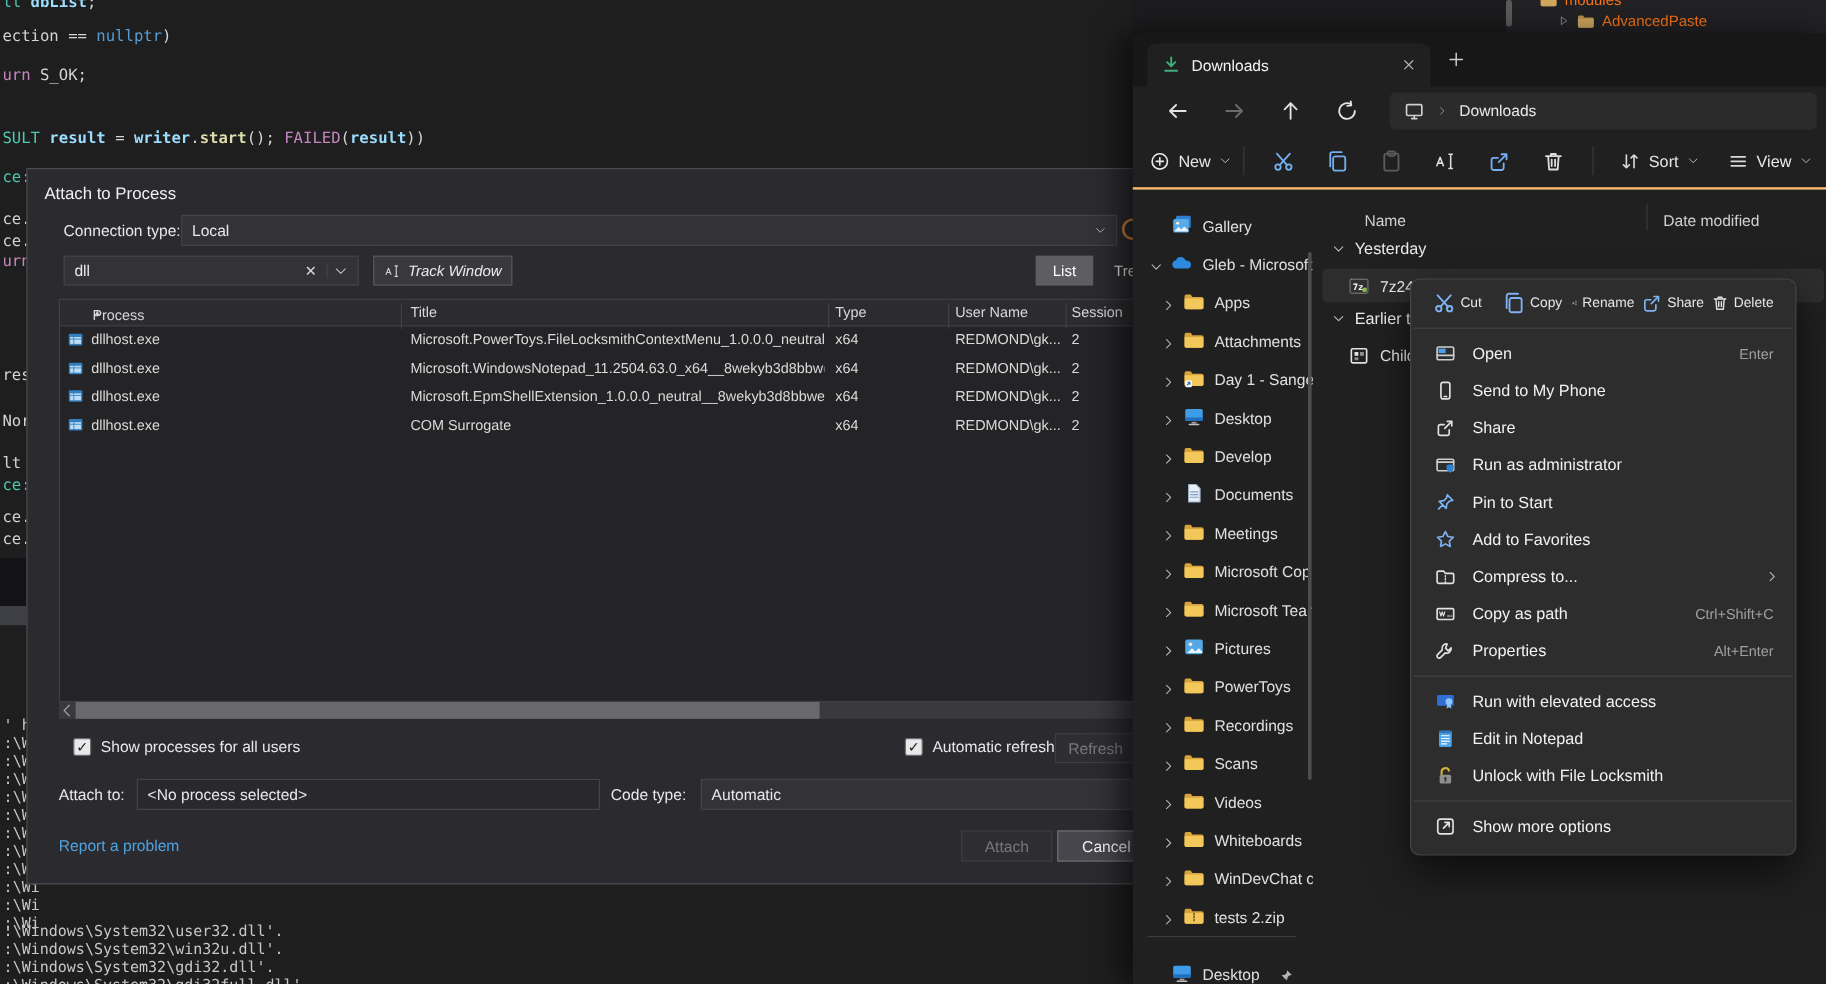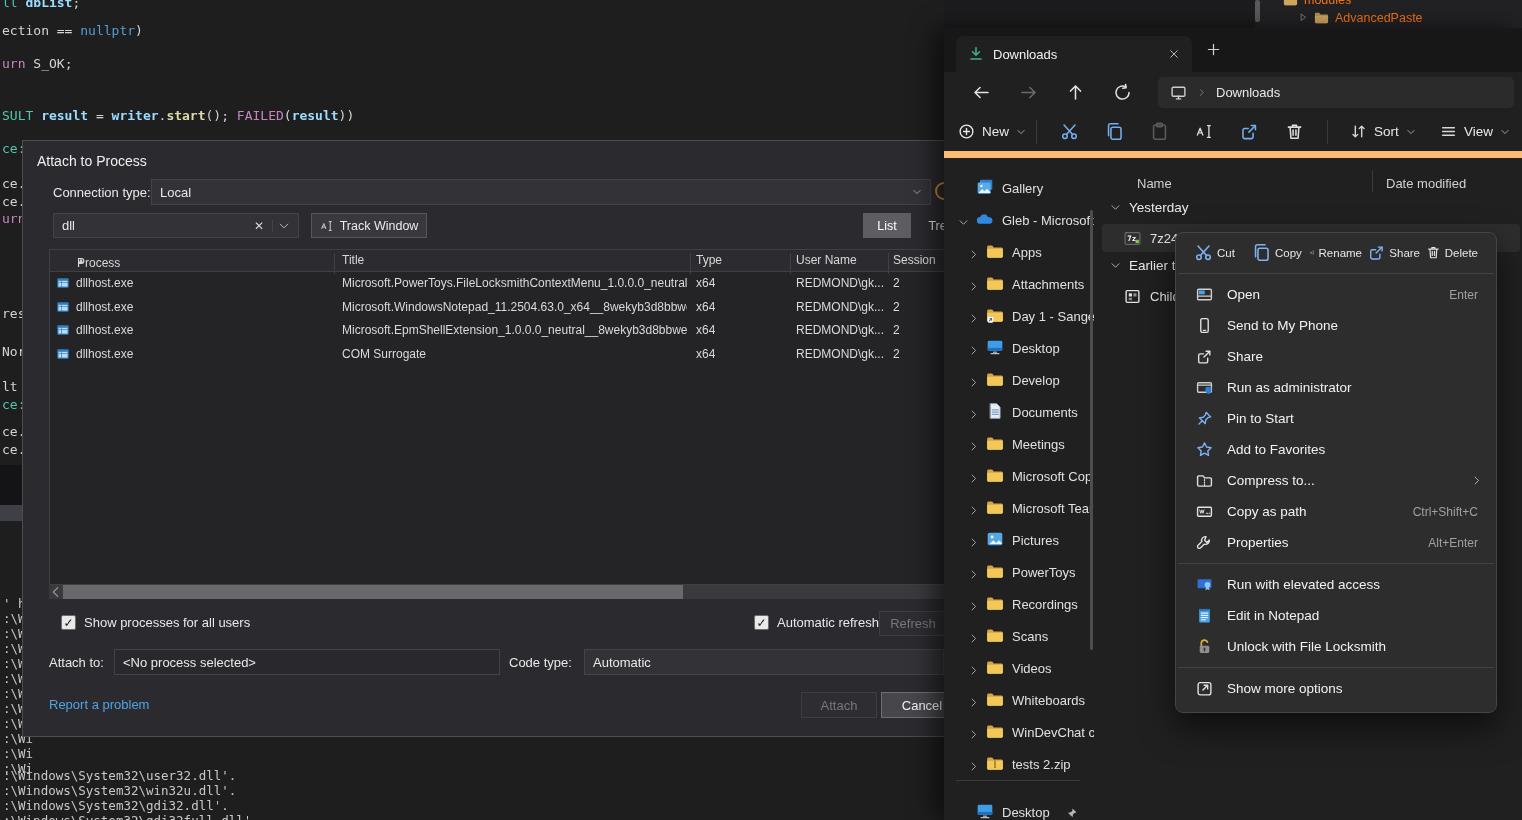--- a/index.html
+++ b/index.html
@@ -24,21 +24,21 @@
   .field{position:absolute;background:#333337;border:1px solid #434348;color:#e8e8e8;
          display:flex;align-items:center;padding:0 8px;box-sizing:border-box;}
   .chev-end{margin-left:auto;width:10px;height:10px;color:#bdbdbd;flex:none;}
   #conn-lbl{position:absolute;left:30px;top:44px;}
   #conn-dd{left:128px;top:38px;width:780px;height:26px;}
   #info-circ{position:absolute;left:912px;top:41px;width:14px;height:14px;border:2px solid #cd8038;border-radius:50%;}
   #filter{left:30px;top:72px;width:246px;height:25px;}
   #filter .x{margin-left:auto;font-size:12px;color:#d8d8d8;}
   #filter .dd{width:12px;height:12px;color:#bdbdbd;margin-left:8px;border-left:1px solid #434348;padding-left:5px;}
   #track{position:absolute;left:288px;top:72px;width:116px;height:25px;background:#39393d;border:1px solid #56565c;
-         display:flex;align-items:center;justify-content:center;gap:6px;color:#eaeaea;font-size:12.5px;box-sizing:border-box;}
+         display:flex;align-items:center;justify-content:center;gap:6px;color:#eaeaea;font-size:12.5px;box-sizing:border-box;font-style:italic;}
   #listbtn{position:absolute;left:840px;top:72px;width:48px;height:25px;background:#5d5d62;color:#fff;
          display:flex;align-items:center;justify-content:center;font-size:12.5px;}
   #treebtn{position:absolute;left:893px;top:72px;width:50px;height:25px;color:#e0e0e0;
          display:flex;align-items:center;justify-content:center;font-size:12.5px;}
   #ptable{position:absolute;left:26px;top:108px;width:896px;height:336px;background:#242427;border:1px solid #3f3f46;box-sizing:border-box;}
   #ptable .hdr{position:relative;height:21px;background:#2c2c30;border-bottom:1px solid #3f3f46;font-size:12px;color:#d8d8d8;}
   #ptable .hdr span{position:absolute;top:3px;white-space:nowrap;}
   .h-proc{left:27px}.h-title{left:292px}.h-type{left:646px}.h-user{left:746px}.h-sess{left:843px}
   .h-arrow{font-size:8px;color:#cfcfcf;}
   .vdiv{position:absolute;top:0;width:1px;height:21px;background:#3f3f46;}
@@ -68,21 +68,21 @@
   #newtab{position:absolute;left:262px;top:14px;width:15px;height:15px;color:#cfcfcf;}
   #addr{position:absolute;left:0;top:44px;width:100%;height:40px;display:flex;align-items:center;}
   .navic{width:19px;height:19px;margin-left:28px;color:#e2e2e2;}
   .navic.dim{color:#6b6b6b;}
   #pill{margin-left:26px;flex:1;height:31px;background:#2b2b2b;border-radius:5px;display:flex;align-items:center;
         padding:0 12px;gap:10px;}
   #pill .mon{width:17px;height:17px;color:#cfcfcf;flex:none;}
   #pill .sep{width:9px;height:9px;color:#9a9a9a;flex:none;}
   #pill .crumb{font-size:13px;color:#e8e8e8;}
   #toolbar{position:absolute;left:0;top:84px;width:100%;height:46px;display:flex;align-items:center;
-           border-bottom:7px solid #fdba74;box-sizing:border-box;justify-content:center;}
+           border-bottom:2px solid #fdba74;box-sizing:border-box;}
   #newbtn{display:flex;align-items:center;gap:7px;margin-left:14px;color:#e8e8e8;font-size:13.5px;}
   #newbtn .ic{width:17px;height:17px;}
   .smchev{width:10px;height:10px;color:#bdbdbd;}
   .tsep{width:1px;height:24px;background:#3a3a3a;margin:0 10px;}
   .tbic{width:19px;height:19px;margin:0 13px;}
   .t-cut,.t-copy,.t-share{color:#74aef0;}
   .t-paste{color:#5b5b5b;}
   .t-white{color:#dcdcdc;}
   .tgroup{display:flex;align-items:center;gap:7px;margin:0 12px;color:#e8e8e8;font-size:13.5px;}
   .tgroup .ic{width:17px;height:17px;color:#d8d8d8;}

